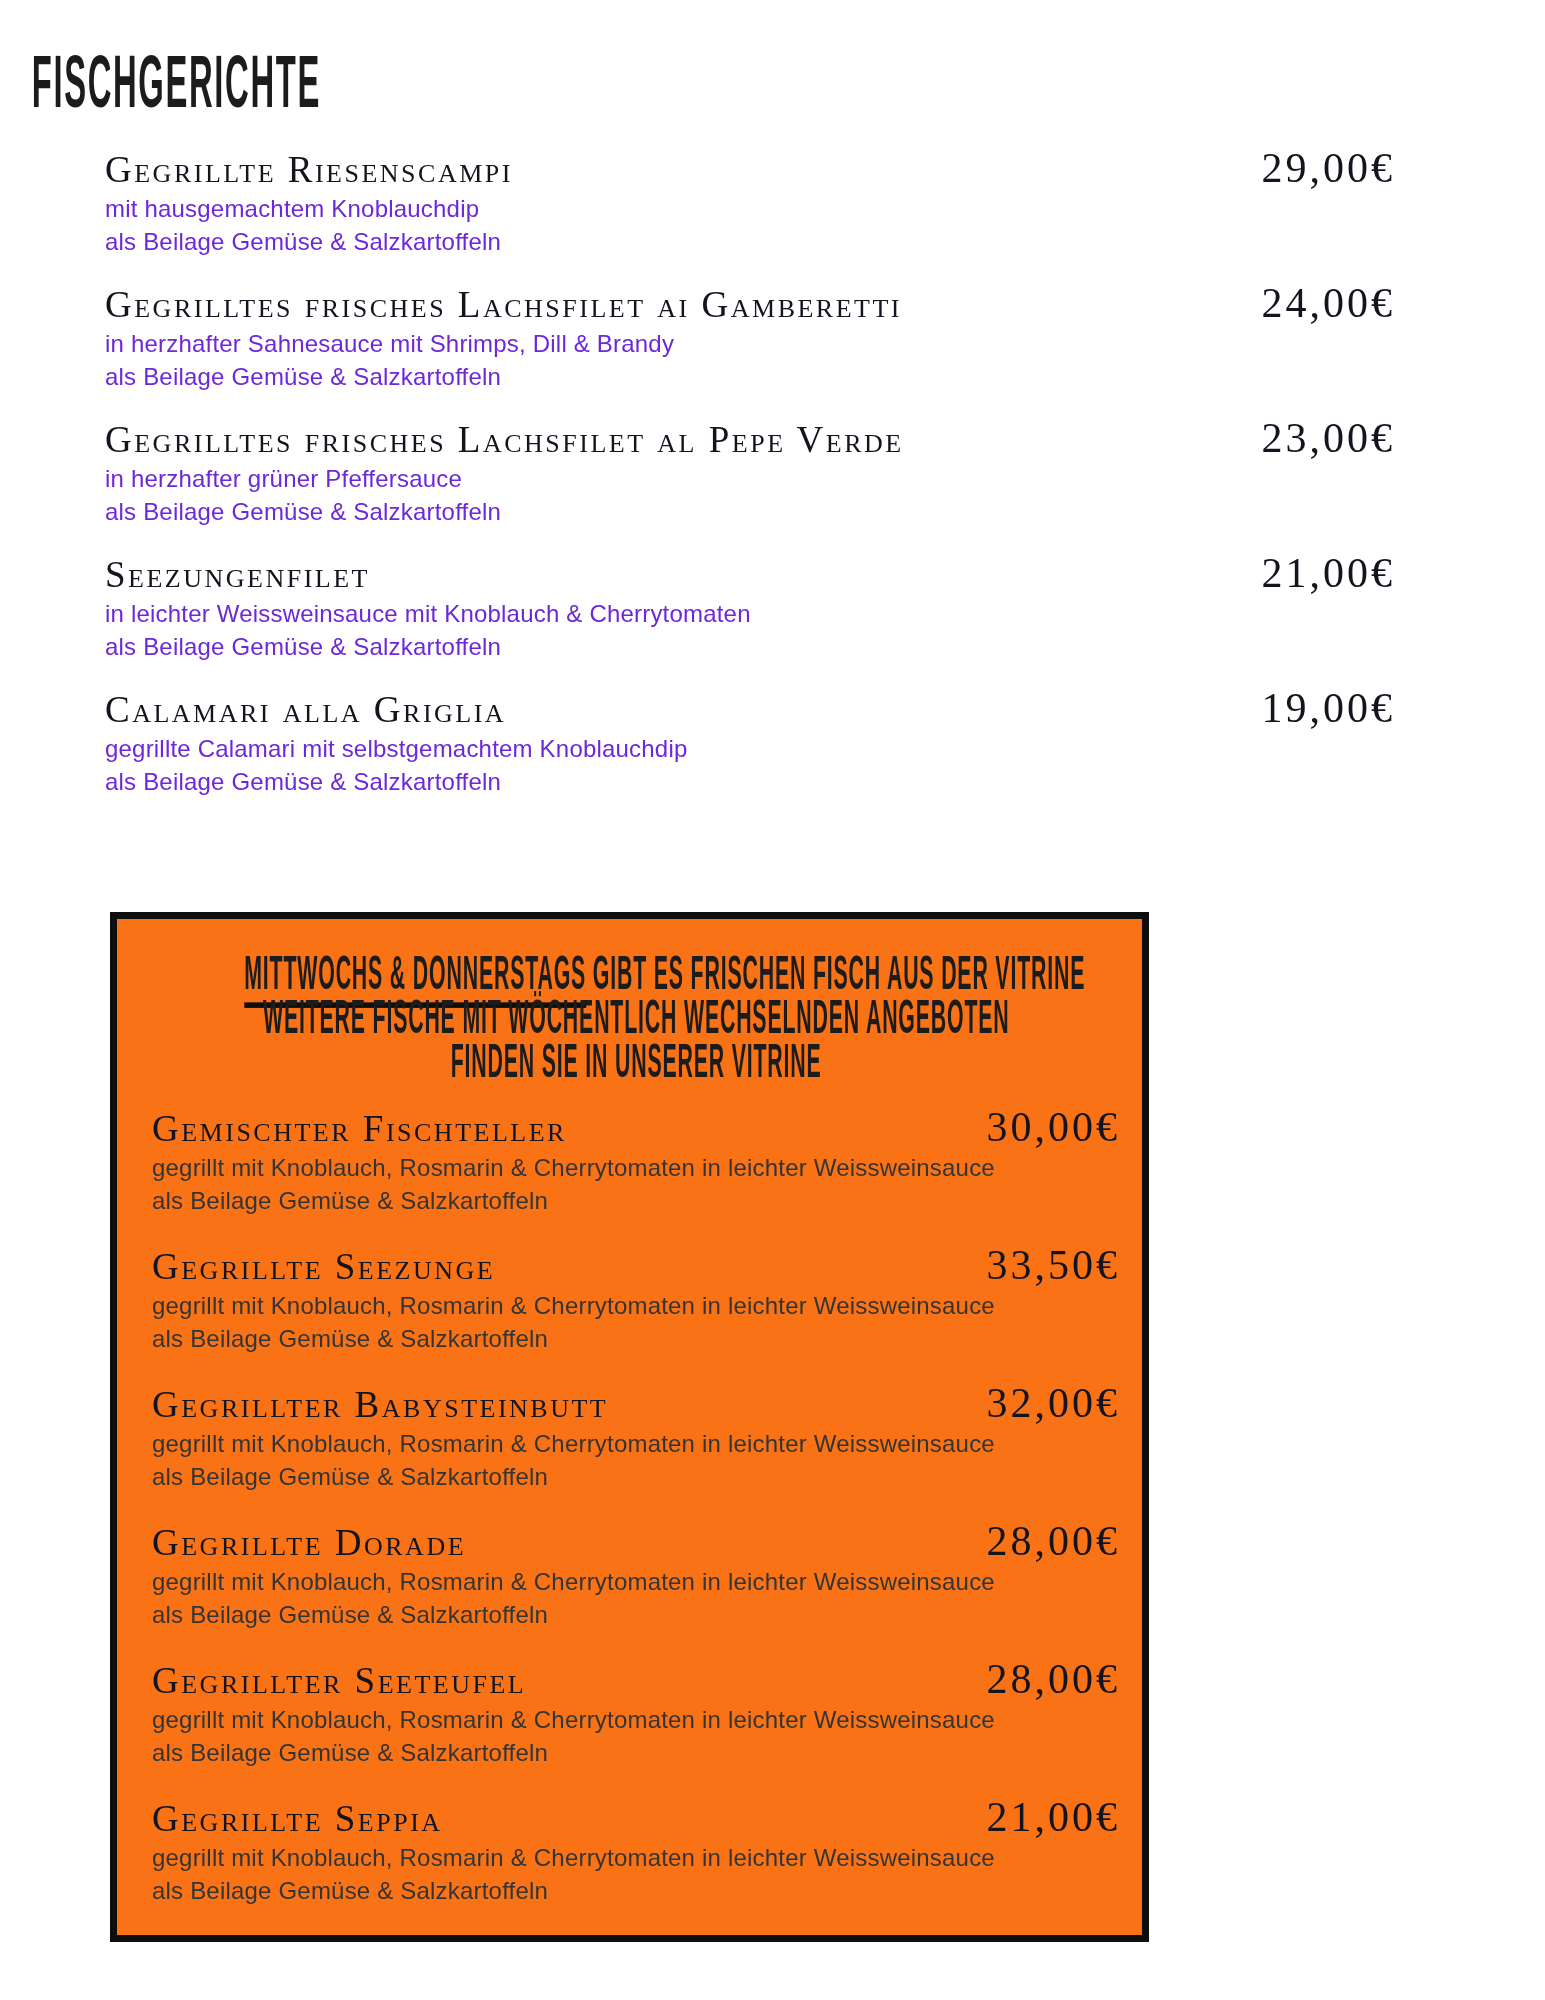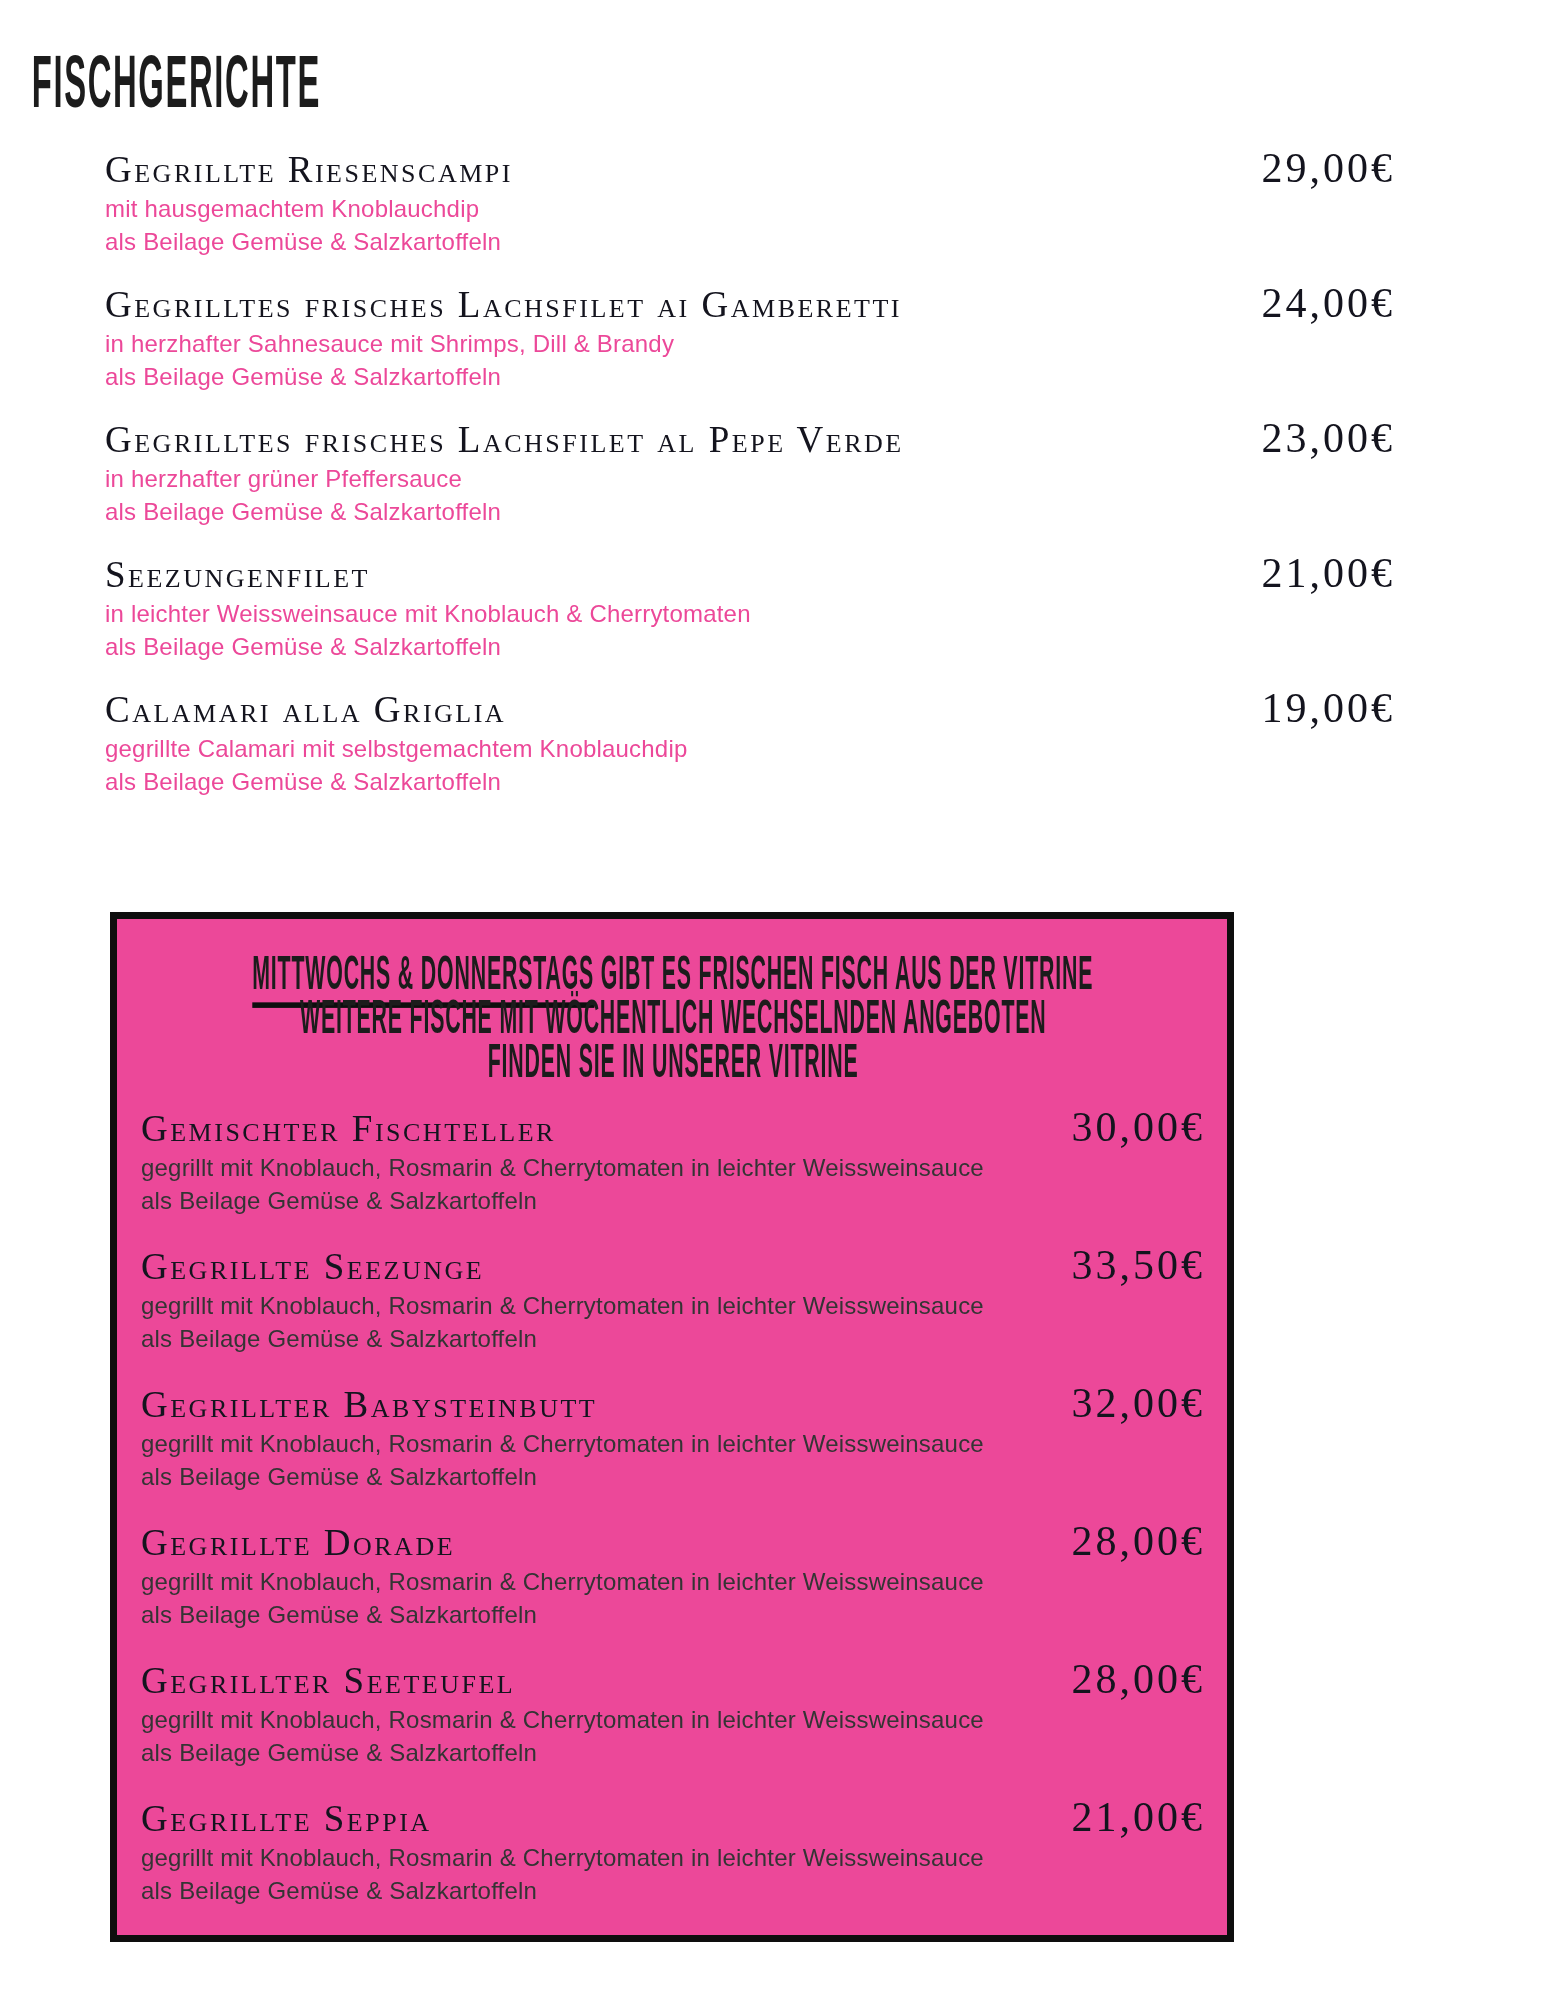--- a/index.html
+++ b/index.html
@@ -54,34 +54,34 @@
     font-family: "Liberation Serif", serif;
     font-size: 42px;
     letter-spacing: 3px;
     color: #14141e;
     white-space: nowrap;
   }
   .item-desc {
     font-family: "Liberation Sans", sans-serif;
     font-size: 24px;
     line-height: 33px;
-    color: #ec4899;
+    color: #6d28d9;
     letter-spacing: 0.2px;
   }
 
   
   .specials-box {
     position: absolute;
     left: 110px;
     top: 912px;
-    width: 1124px;
+    width: 1039px;
     height: 1030px;
-    background: #ec4899;
+    background: #f97316;
     border: 7px solid #0e0e0e;
-    padding: 26px 22px 0 24px;
+    padding: 26px 22px 0 35px;
   }
   .box-header { text-align: center; margin-bottom: 26px; }
   .box-header .hand-line {
     display: block;
     height: 44px;
   }
   .box-header .hand { font-size: 26px; letter-spacing: 1px; }
   .underlined { border-bottom: 3px solid #0e0e0e; padding-bottom: 1px; }
 
   .menu-box .menu-item { margin-bottom: 24px; margin-top: 19px; }

